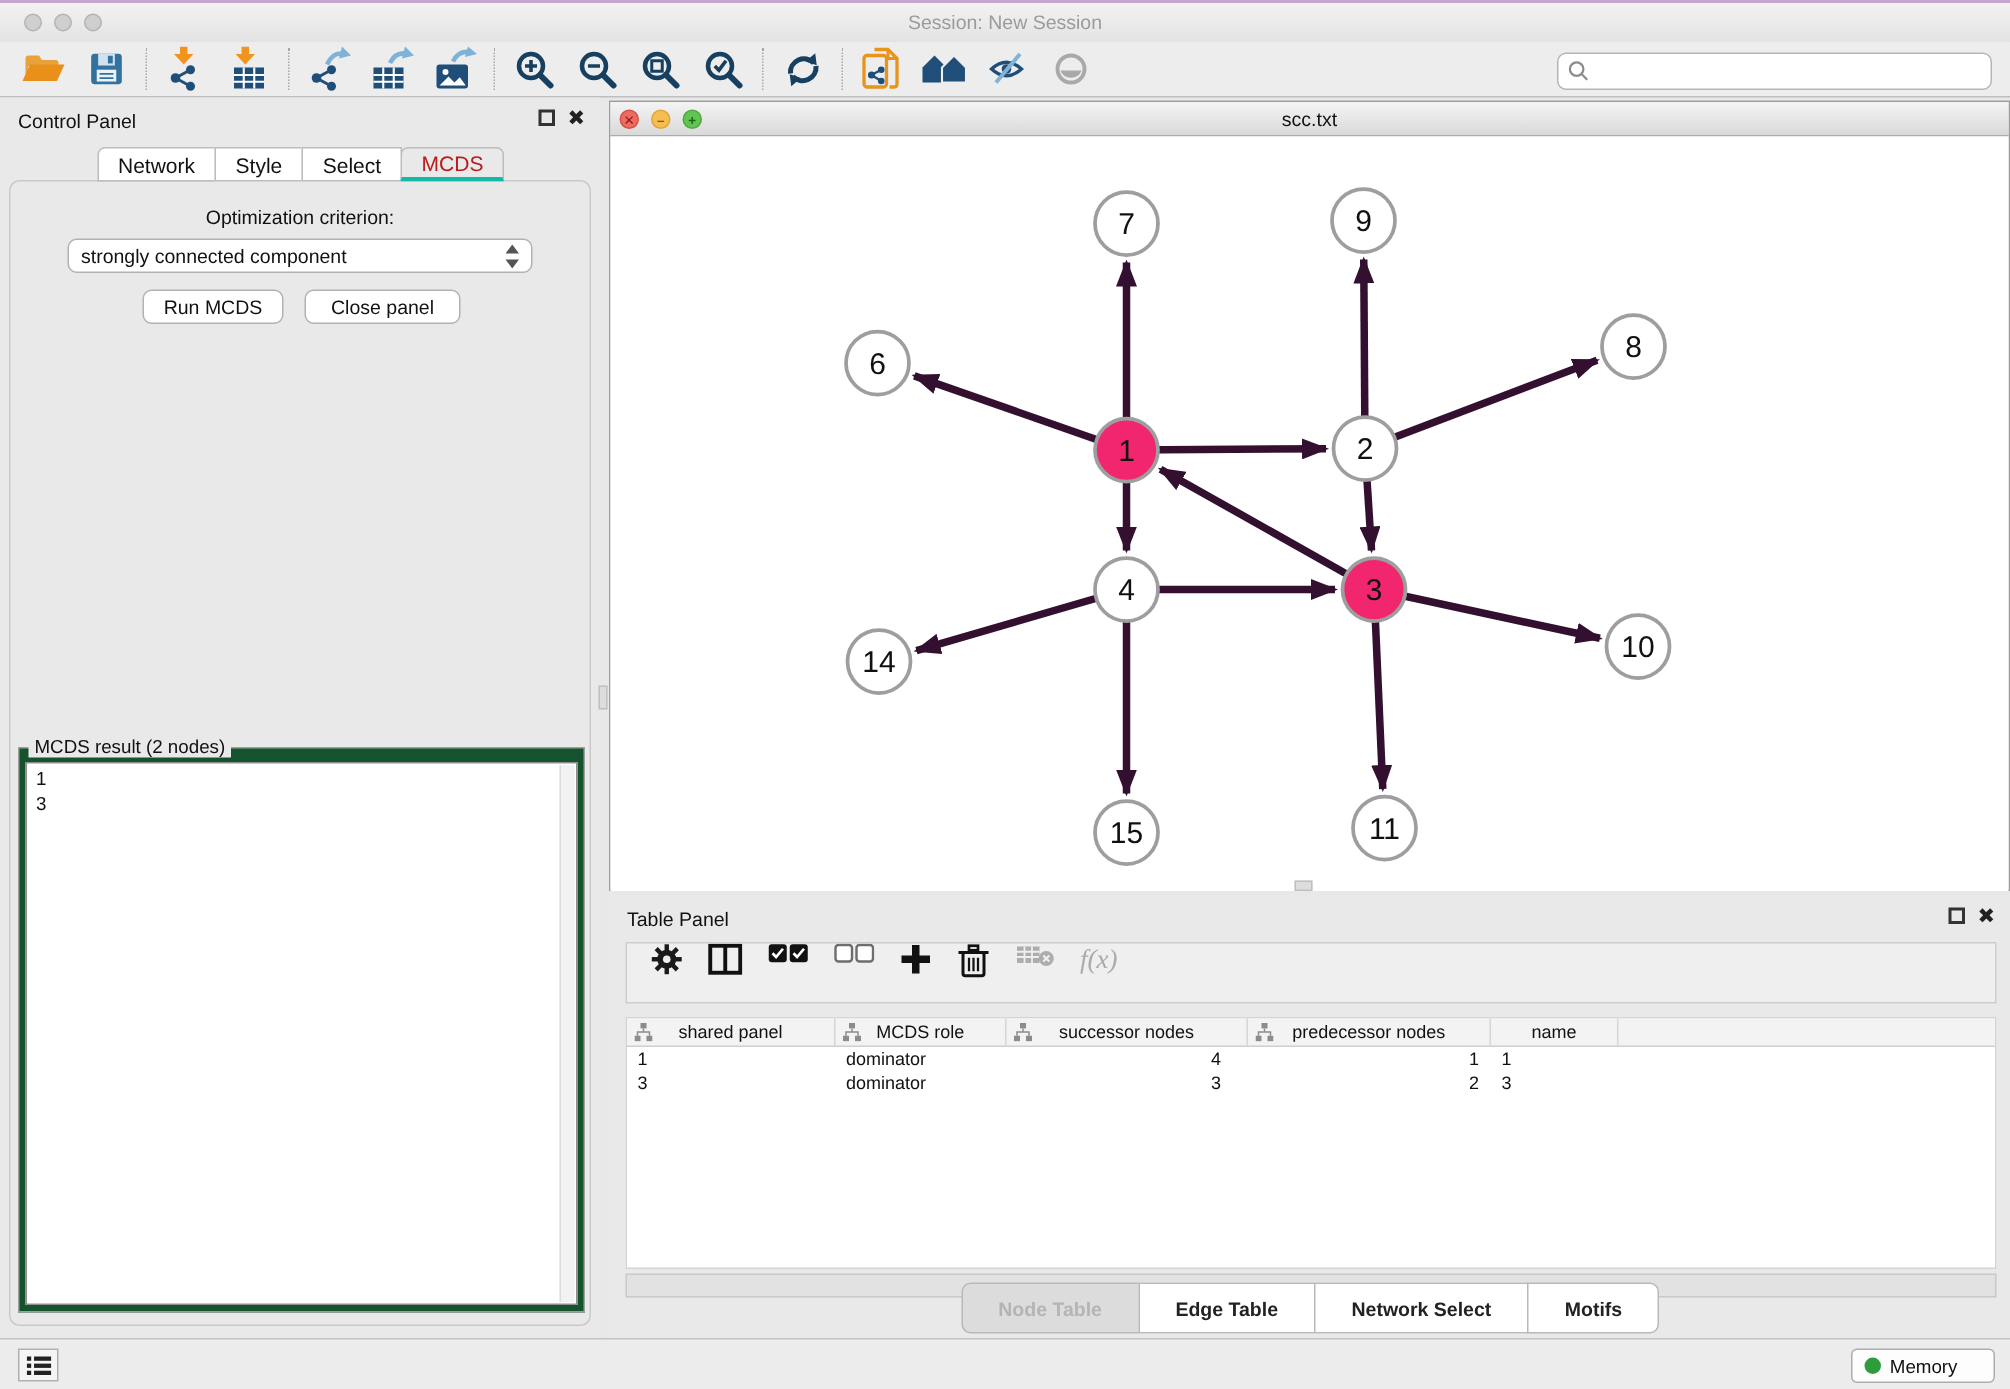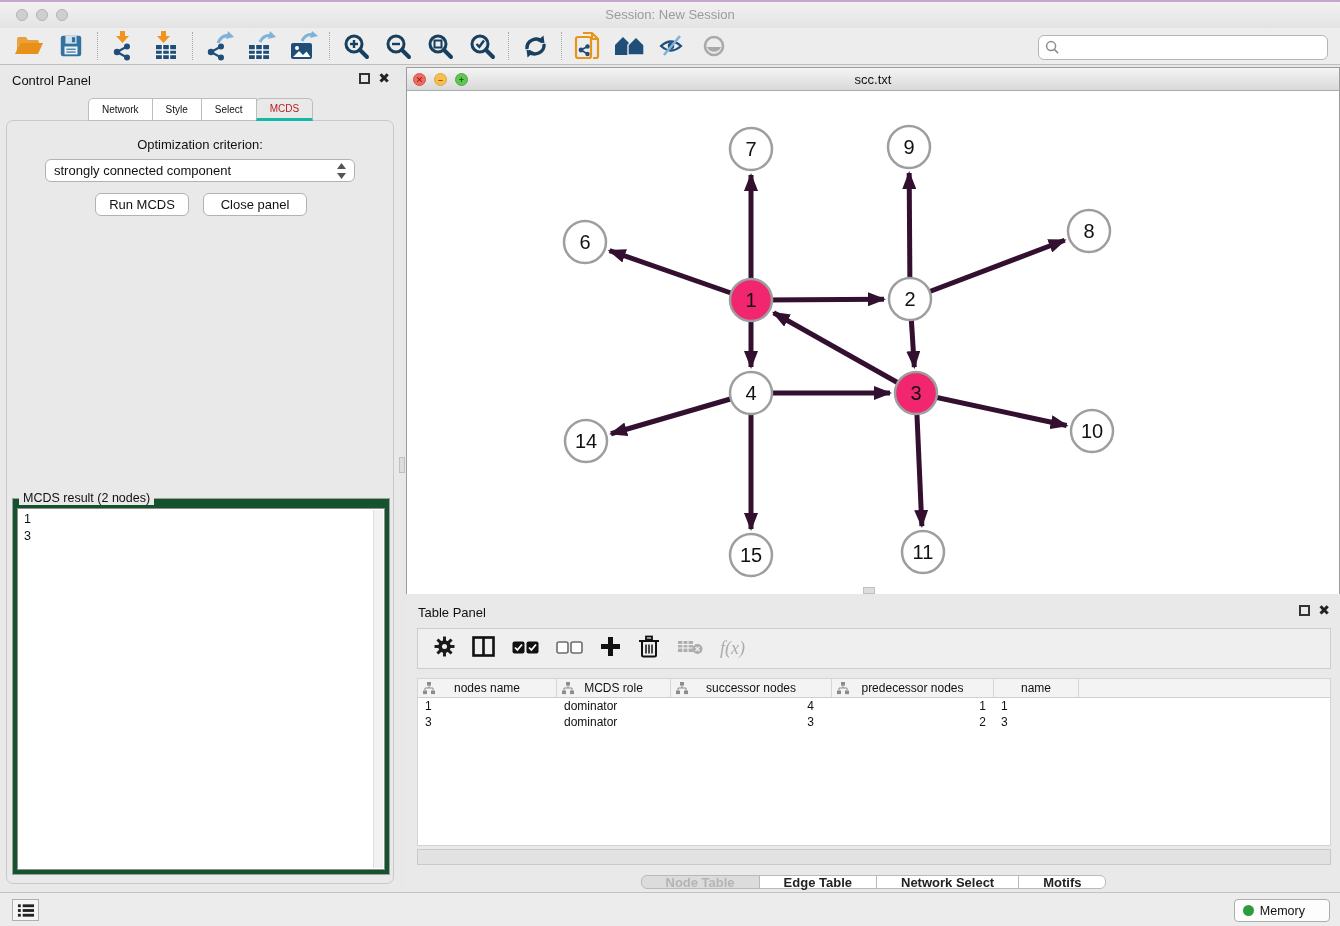--- a/index.html
+++ b/index.html
@@ -28,21 +28,21 @@
   .searchbox input { border:none; outline:none; flex:1; font-size:13px; background:transparent; }
 
   
   .control-panel { position:absolute; left:0; top:63px; width:400px; height:829px; background:#E9E9E9; }
   .panel-head { position:absolute; top:8px; left:12px; font-size:13px; color:#111; }
   .panel-icons { position:absolute; top:8px; right:10px; display:flex; gap:8px; align-items:center; }
   .float-ico { width:11px; height:11px; border:2px solid #333; display:inline-block; }
   .close-ico { font-size:14px; font-weight:bold; color:#222; line-height:11px; }
   .ptabs { position:absolute; top:33px; left:0; width:100%; display:flex; justify-content:center; }
   .ptab { height:23px; padding:5px 13px; background:#fff; border:1px solid #BDBDBD; margin-right:-1px;
-          font-size:10px; color:#111; display:flex; align-items:center; position:relative; z-index:1; }
+          font-size:14px; color:#111; display:flex; align-items:center; position:relative; z-index:1; }
   .ptab:first-child { border-radius:5px 0 0 0; }
   .ptab.active { background:#E9E9E9; color:#b91c1c; border-radius:5px 5px 0 0;
                  border-bottom:3px solid #14b8a6; z-index:2; }
   .pane { position:absolute; top:55px; left:6px; right:6px; bottom:10px;
           border:1px solid #C9C9C9; border-radius:7px; background:#E9E9E9; }
   .opt-label { position:absolute; top:72px; left:0; width:100%; text-align:center; font-size:13px; color:#111; }
   .selectbox { position:absolute; top:94px; left:45px; width:310px; height:23px; background:#fff;
                border:1px solid #B2B2B2; border-radius:6px; font-size:13px; color:#111;
                display:flex; align-items:center; padding:0 8px; }
   .selectbox .val { flex:1; }
@@ -67,36 +67,36 @@
              font-size:9px; font-weight:bold; text-align:center; line-height:12px; }
   .t-red   { left:6px;  background:#ED6B5F; border:1px solid #D4534B; color:#8E1A12; }
   .t-yel   { left:27px; background:#F5BE4F; border:1px solid #DFA63D; color:#985712; }
   .t-grn   { left:48px; background:#61C554; border:1px solid #52A845; color:#1E6813; }
   .net-canvas { position:absolute; top:23px; left:0; width:932px; height:503px; background:#fff; }
   .pane-handle { position:absolute; background:#DDD; border:1px solid #C0C0C0; }
 
   
   .table-panel { position:absolute; left:406px; top:595px; width:934px; height:295px; background:#E9E9E9; }
   .tp-toolbar { position:absolute; top:31px; left:11px; right:9px; height:41px; background:#EFEFEF;
-                border:1px solid #CDCDCD; display:flex; align-items:center; gap:17px; padding-left:16px; }
+                border:1px solid #CDCDCD; display:flex; align-items:flex-start; gap:17px; padding-left:16px; }
   .fx { font-family:"Liberation Serif","DejaVu Serif",serif; font-style:italic; font-size:18px; color:#ABABAB; }
   .tbl { position:absolute; top:81px; left:11px; right:9px; bottom:46px; background:#fff; border:1px solid #D4D4D4; }
   .tbl-head { display:flex; height:19px; background:#F3F3F3; border-bottom:1px solid #CFCFCF; }
   .th { position:relative; font-size:12px; color:#111; text-align:center; line-height:18px;
         border-right:1px solid #D6D6D6; }
   .th svg { position:absolute; left:5px; top:3px; }
   .tbl-row { display:flex; height:16px; font-size:12px; color:#111; background:#fff; }
   .td { line-height:16px; }
   .c1 { width:139px; } .c2 { width:114px; } .c3 { width:161px; } .c4 { width:162px; } .c5 { width:85px; }
   .pad-l { padding-left:7px; text-align:left; }
   .r16 { padding-right:18px; text-align:right; } .r8 { padding-right:8px; text-align:right; }
   .hscroll { position:absolute; left:11px; right:9px; bottom:27px; height:16px; background:#E2E2E2;
              border:1px solid #C9C9C9; }
   .tp-tabs { position:absolute; bottom:3px; left:0; width:100%; display:flex; justify-content:center; }
-  .ttab { height:14px; padding:0 24px; background:#fff; border:1px solid #B9B9B9; margin-right:-1px;
+  .ttab { height:34px; padding:0 24px; background:#fff; border:1px solid #B9B9B9; margin-right:-1px;
           font-size:13px; font-weight:bold; color:#222; display:flex; align-items:center; }
   .ttab:first-child { border-radius:6px 0 0 6px; }
   .ttab:last-child  { border-radius:0 6px 6px 0; }
   .ttab.seltab { background:#DCDCDC; color:#B4B4B4; }
 
   
   .statusbar { position:absolute; left:0; bottom:0; width:1340px; height:34px; background:#ECECEC;
                border-top:1px solid #C3C3C3; }
   .sb-left { position:absolute; left:12px; top:6px; width:27px; height:22px; background:#F5F5F5;
              border:1px solid #AFAFAF; display:flex; align-items:center; justify-content:center; }
@@ -435,21 +435,21 @@
       <div class="tbl-head">
         <div class="th c1">
           <svg width="12" height="13" viewBox="0 0 12 13">
               <g fill="#8C8C8C">
                 <rect x="4" y="0" width="4" height="3.6"></rect>
                 <rect x="0" y="8.5" width="4" height="3.6"></rect>
                 <rect x="8" y="8.5" width="4" height="3.6"></rect>
               </g>
               <path d="M6 3.6 V6 M2 8.5 V6 H10 V8.5" stroke="#8C8C8C" fill="none"></path>
             </svg>
-          <span>nodes name</span>
+          <span>shared panel</span>
         </div>
         <div class="th c2">
           <svg width="12" height="13" viewBox="0 0 12 13">
               <g fill="#8C8C8C">
                 <rect x="4" y="0" width="4" height="3.6"></rect>
                 <rect x="0" y="8.5" width="4" height="3.6"></rect>
                 <rect x="8" y="8.5" width="4" height="3.6"></rect>
               </g>
               <path d="M6 3.6 V6 M2 8.5 V6 H10 V8.5" stroke="#8C8C8C" fill="none"></path>
             </svg>

